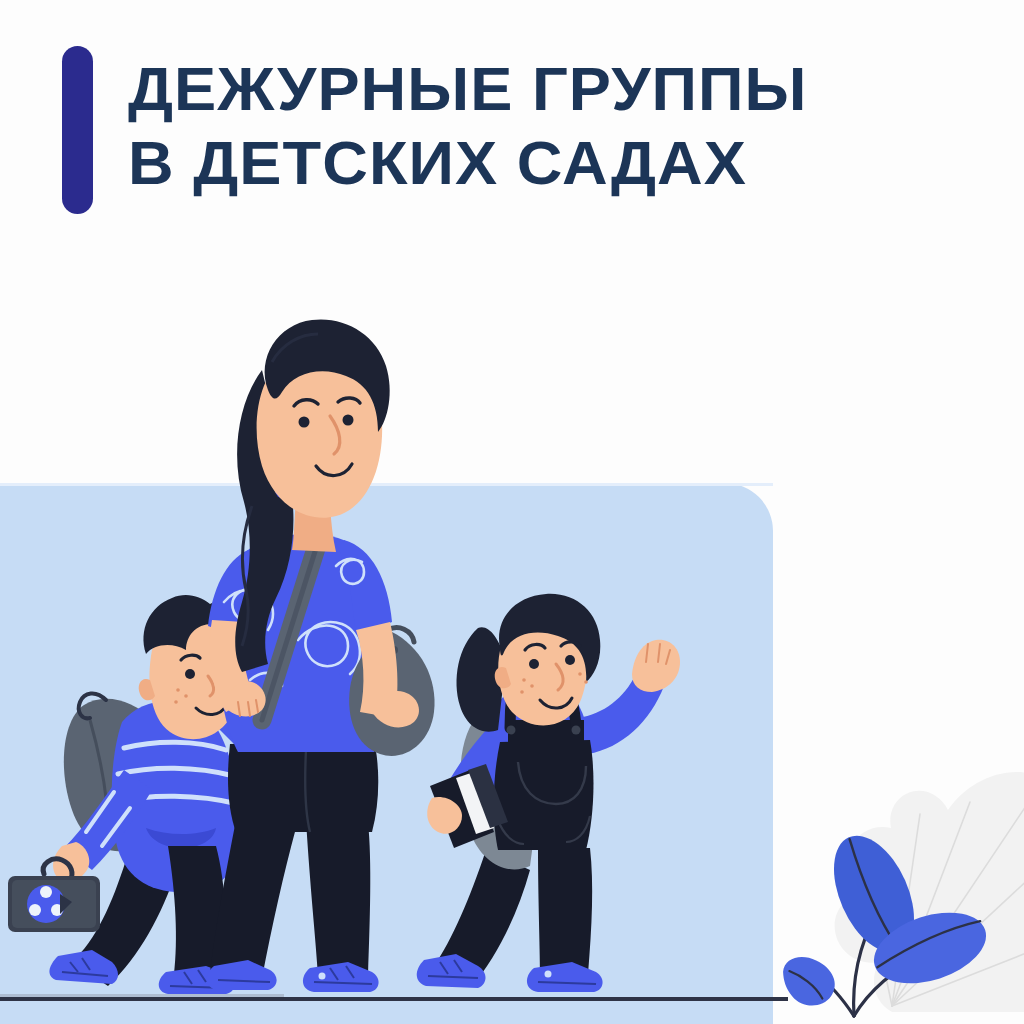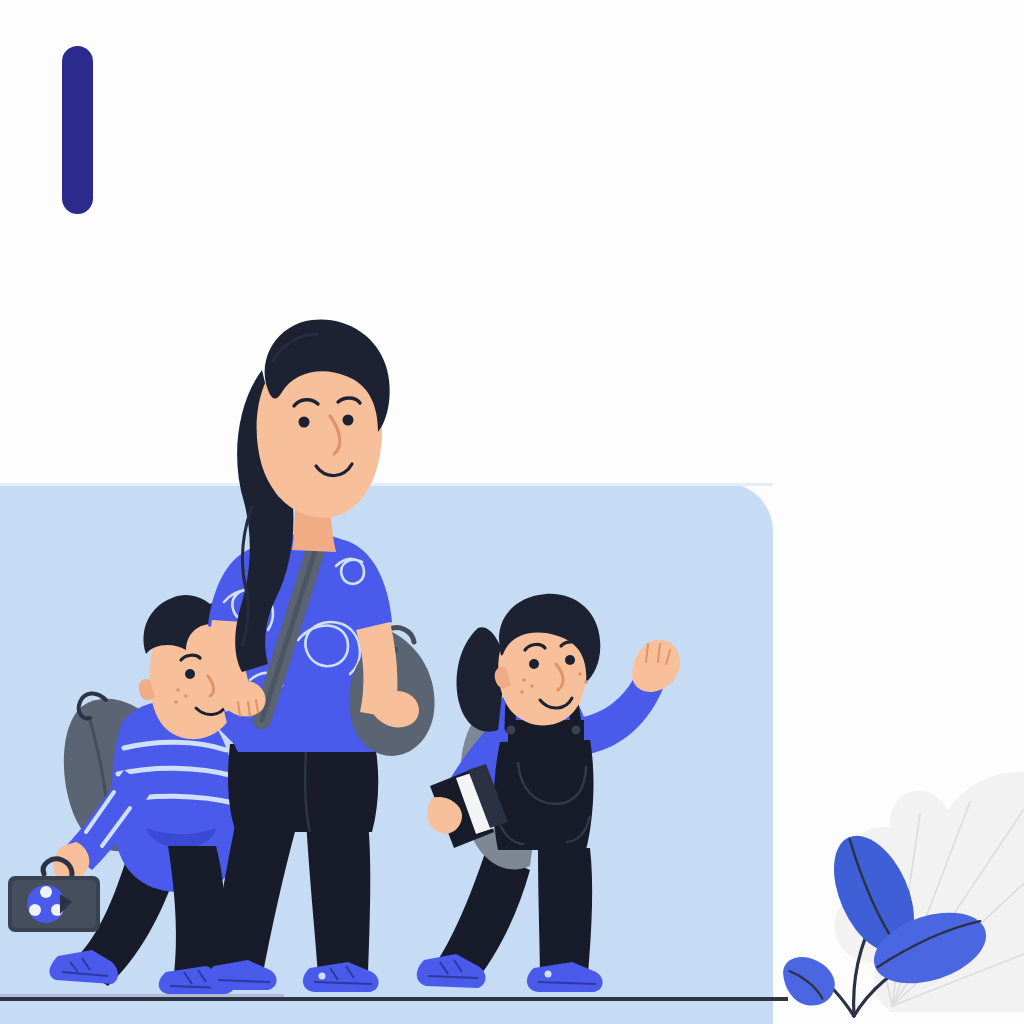--- a/index.html
+++ b/index.html
@@ -47,20 +47,24 @@
 
   .sr{position:absolute;width:1px;height:1px;overflow:hidden;clip:rect(0 0 0 0);}
 </style>
 </head>
 <body>
 
 <div class="poster">
 
   <div class="header">
     <div class="accent-bar"></div>
+    <div class="title-block">
+      <div class="title-line">ДЕЖУРНЫЕ ГРУППЫ</div>
+      <div class="title-line">В ДЕТСКИХ САДАХ</div>
+    </div>
   </div>
 
   <div class="stage">
     <div class="stage-topline"></div>
   </div>
   <div class="ground-line-2"></div>
   <div class="ground-line"></div>
 
   <div class="watermark">
     <svg viewBox="0 0 300 260" width="300" height="260">

